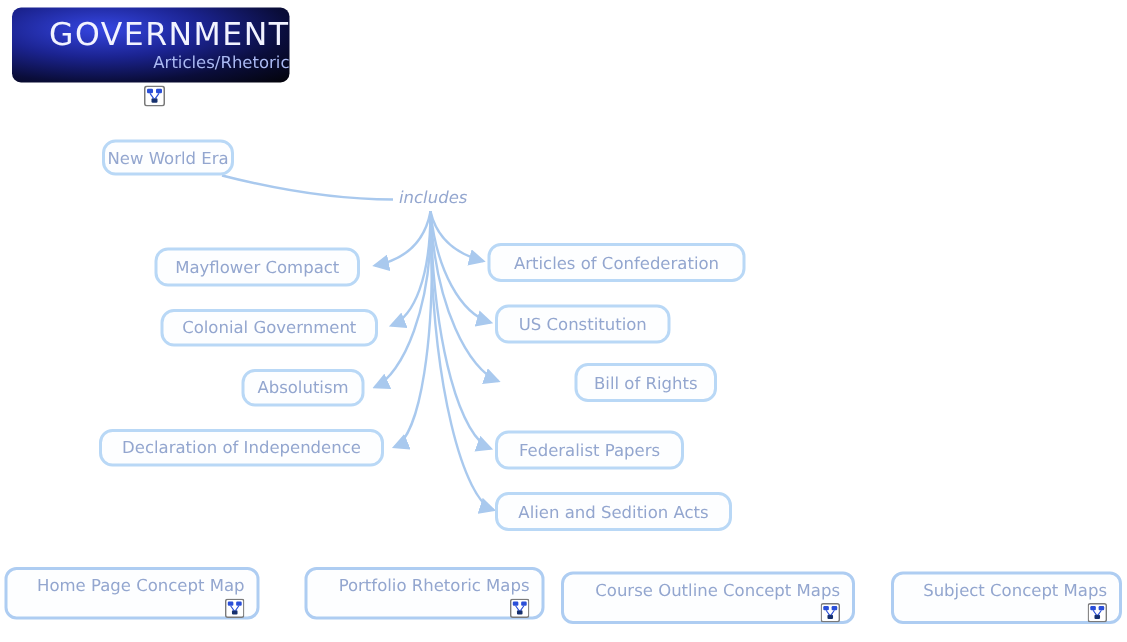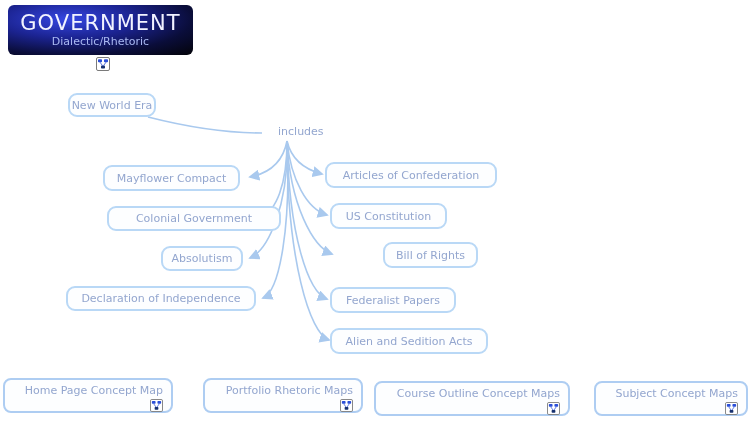--- a/index.html
+++ b/index.html
@@ -12,21 +12,21 @@
     position:absolute;display:flex;align-items:center;justify-content:center;
     background:#fdfeff;border:2px solid #b9d8f6;border-radius:9px;
     color:#93a6cf;font-size:11px;white-space:nowrap;padding:0 8px;box-sizing:border-box;
   }
   .link-label{
     position:absolute;color:#93a6cf;font-size:11px;background:#ffffff;padding:0 2px;
   }
   .gov-node{
     position:absolute;left:8px;top:5px;width:185px;height:50px;border-radius:6px;
     background:radial-gradient(ellipse at 32% 28%, #3546e2 0%, #1b2390 38%, #0a0d3a 70%, #030308 100%);
-    display:flex;flex-direction:column;align-items:center;justify-content:center;
+    display:flex;flex-direction:column;align-items:flex-end;justify-content:center;
   }
   .gov-title{color:#f2f3ff;font-size:21px;letter-spacing:1px;line-height:24px;}
   .gov-sub{color:#aab9f2;font-size:11px;line-height:14px;}
   .node-icon{position:absolute;width:14px;height:14px;line-height:0;}
   .bottom-node{
     position:absolute;display:flex;flex-direction:column;align-items:flex-end;justify-content:flex-start;
     background:#fdfeff;border:2px solid #aecdf2;border-radius:8px;
     color:#93a6cf;font-size:11px;white-space:nowrap;box-sizing:border-box;padding:4px 8px 2px 8px;gap:2px;
   }
   .bottom-node .cmap-icon{width:13px;height:13px;line-height:0;}
@@ -66,34 +66,34 @@
       <path d="M287,141 C291,158 303,169 322,174" marker-end="url(#arrow)"></path>
       <path d="M287,141 C291,180 307,209 327,215" marker-end="url(#arrow)"></path>
       <path d="M287,141 C290,205 313,247 332,254" marker-end="url(#arrow)"></path>
       <path d="M287,141 C289,235 308,292 327,299" marker-end="url(#arrow)"></path>
       <path d="M287,141 C287,260 310,334 329,340" marker-end="url(#arrow)"></path>
     </g>
   </svg>
 
   <div class="gov-node">
     <div class="gov-title">GOVERNMENT</div>
-    <div class="gov-sub">Dialectic/Rhetoric</div>
+    <div class="gov-sub">Articles/Rhetoric</div>
   </div>
   <div class="node-icon" style="left:96px;top:57px;">
     <svg width="14" height="14">
         <use href="#cmapicon"></use>
       </svg>
   </div>
 
   <div class="node" style="left:68px;top:93px;width:88px;height:24px;">New World Era</div>
 
-  <div class="link-label" style="left:276px;top:125px;">includes</div>
+  <div class="link-label" style="left:264px;top:125px;font-style:italic;">includes</div>
 
   <div class="node" style="left:103px;top:165px;width:137px;height:26px;">Mayflower Compact</div>
-  <div class="node" style="left:107px;top:206px;width:174px;height:25px;">Colonial Government</div>
+  <div class="node" style="left:107px;top:206px;width:145px;height:25px;">Colonial Government</div>
   <div class="node" style="left:66px;top:286px;width:190px;height:25px;">Declaration of Independence</div>
   <div class="node" style="left:161px;top:246px;width:82px;height:25px;">Absolutism</div>
 
   <div class="node" style="left:325px;top:162px;width:172px;height:26px;">Articles of Confederation</div>
   <div class="node" style="left:330px;top:203px;width:117px;height:26px;">US Constitution</div>
   <div class="node" style="left:335px;top:242px;width:95px;height:26px;margin-left:48px;">Bill of Rights</div>
   <div class="node" style="left:330px;top:287px;width:126px;height:26px;">Federalist Papers</div>
   <div class="node" style="left:330px;top:328px;width:158px;height:26px;">Alien and Sedition Acts</div>
 
   <div class="bottom-node" style="left:3px;top:378px;width:170px;height:35px;">

